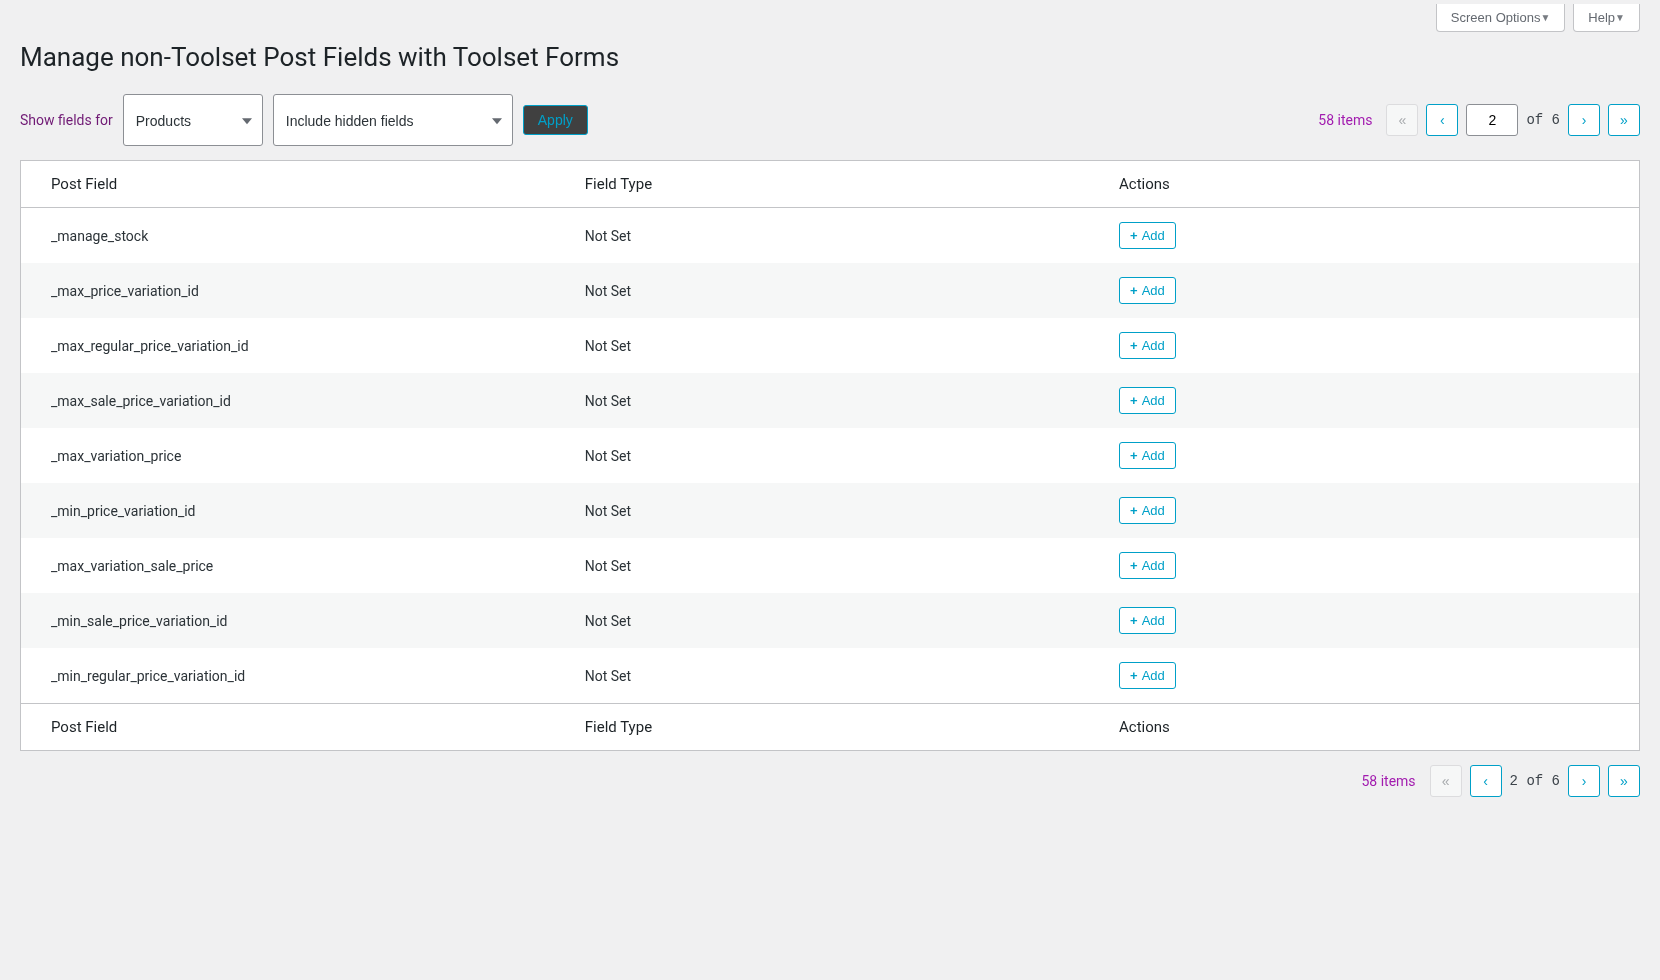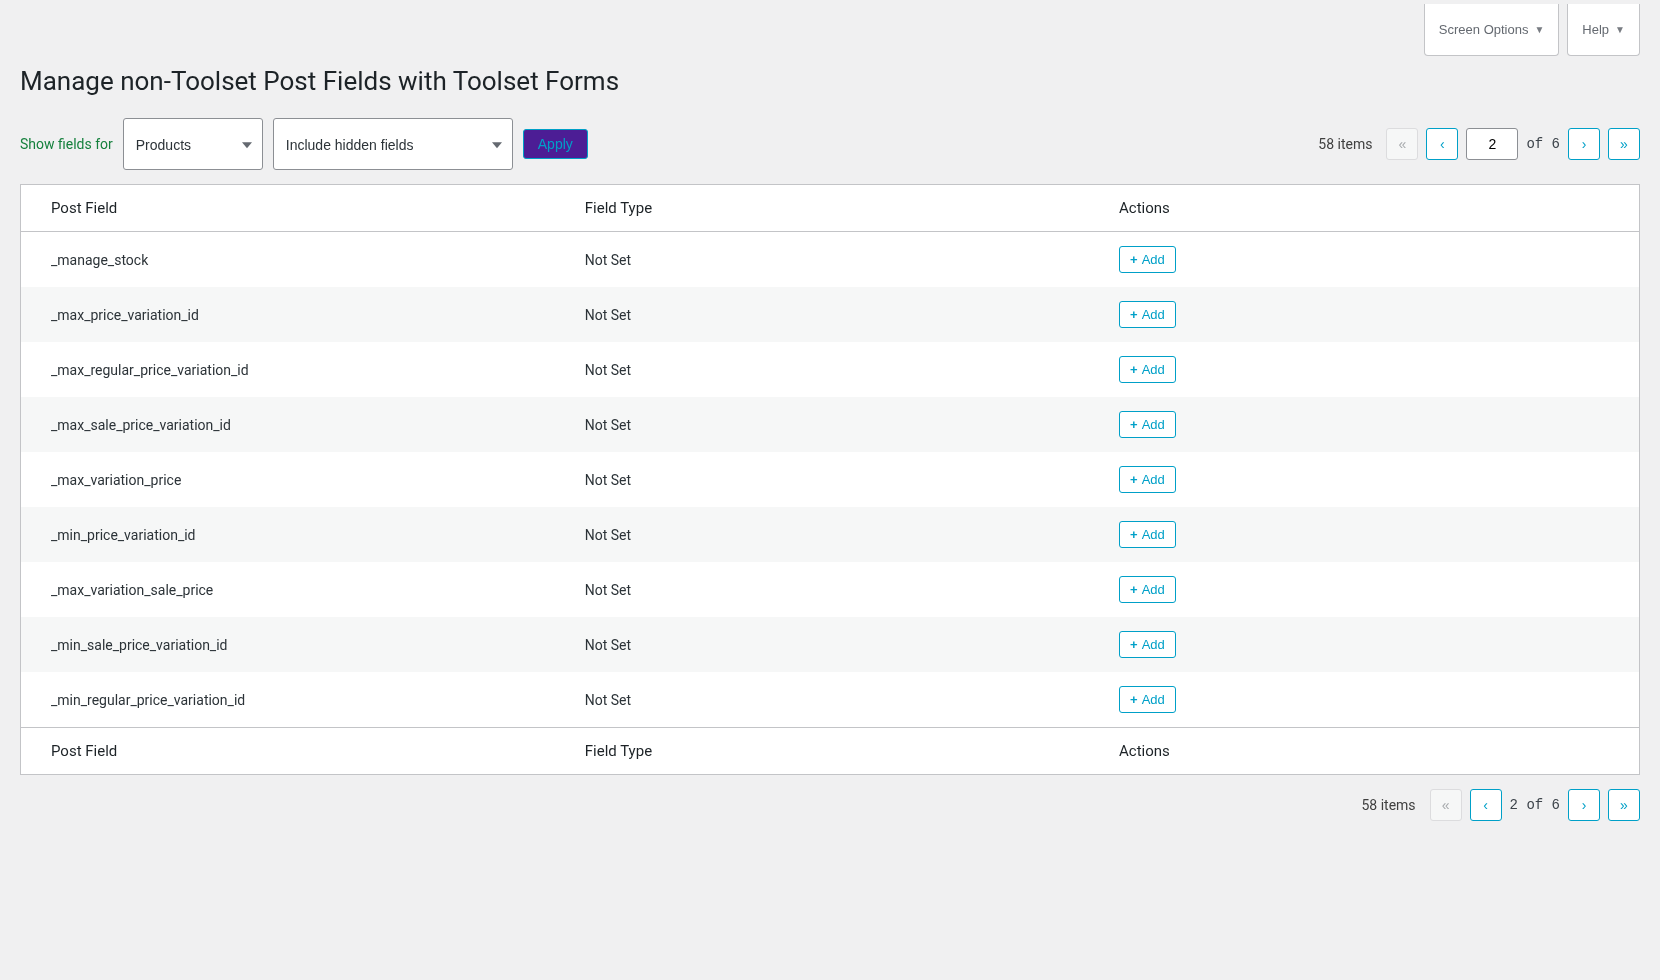--- a/index.html
+++ b/index.html
@@ -14,47 +14,46 @@
       display: flex;
       justify-content: flex-end;
       gap: 8px;
       padding-top: 4px;
     }
     .top-tab {
       background: #fff;
       border: 1px solid #c3c4c7;
       border-top: none;
       border-radius: 0 0 4px 4px;
-      padding: 18px 14px;
+      padding: 6px 14px;
       font-size: 13px;
       color: #646970;
       cursor: pointer;
       display: flex;
       align-items: center;
-      gap: 6px;
     }
     .top-tab .caret {
       font-size: 10px;
       color: #787c82;
     }
     h1.page-title {
       font-size: 26px;
       font-weight: 400;
       color: #1d2327;
       margin: 10px 0 22px 0;
     }
     .filter-row {
       display: flex;
       align-items: center;
       gap: 10px;
       margin-bottom: 14px;
     }
     .filter-label {
       font-size: 14px;
-      color: #15803d;
+      color: #701a75;
     }
     .select-wrap {
       position: relative;
       display: inline-block;
     }
     select {
       appearance: none;
       -webkit-appearance: none;
       background: #fff;
       border: 1px solid #8c8f94;
@@ -81,33 +80,33 @@
     .btn {
       padding: 6px 14px;
       font-size: 14px;
       border-radius: 3px;
       cursor: pointer;
       display: inline-flex;
       align-items: center;
       gap: 4px;
     }
     .btn-teal {
-      background: #4c1d95;
+      background: #404040;
       border: 1px solid #00a0c8;
       color: #00a0c8;
     }
     .spacer { flex: 1; }
     .pagination-group {
       display: flex;
       align-items: center;
       gap: 8px;
     }
     .items-count {
       font-size: 14px;
-      color: #404040;
+      color: #a21caf;
       margin-right: 6px;
     }
     .page-btn {
       width: 32px;
       height: 32px;
       display: inline-flex;
       align-items: center;
       justify-content: center;
       border: 1px solid #00a0c8;
       background: #fff;

